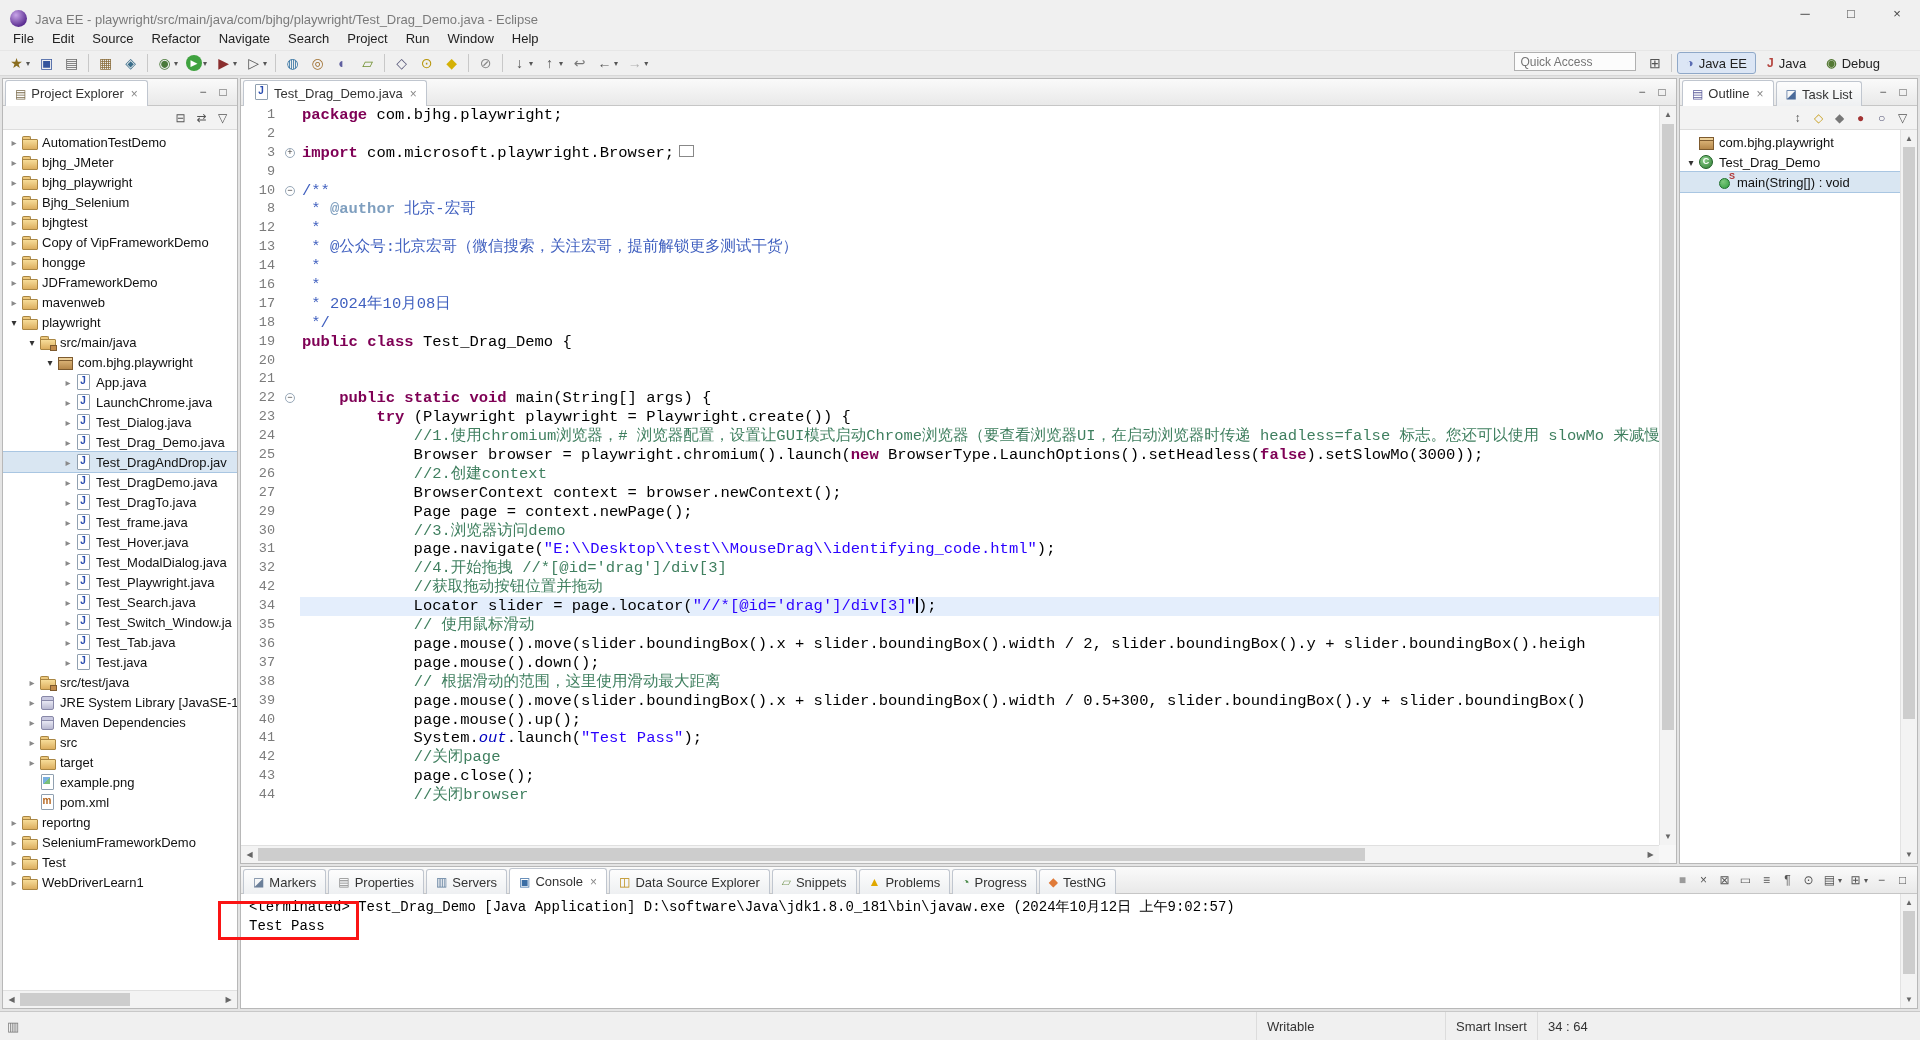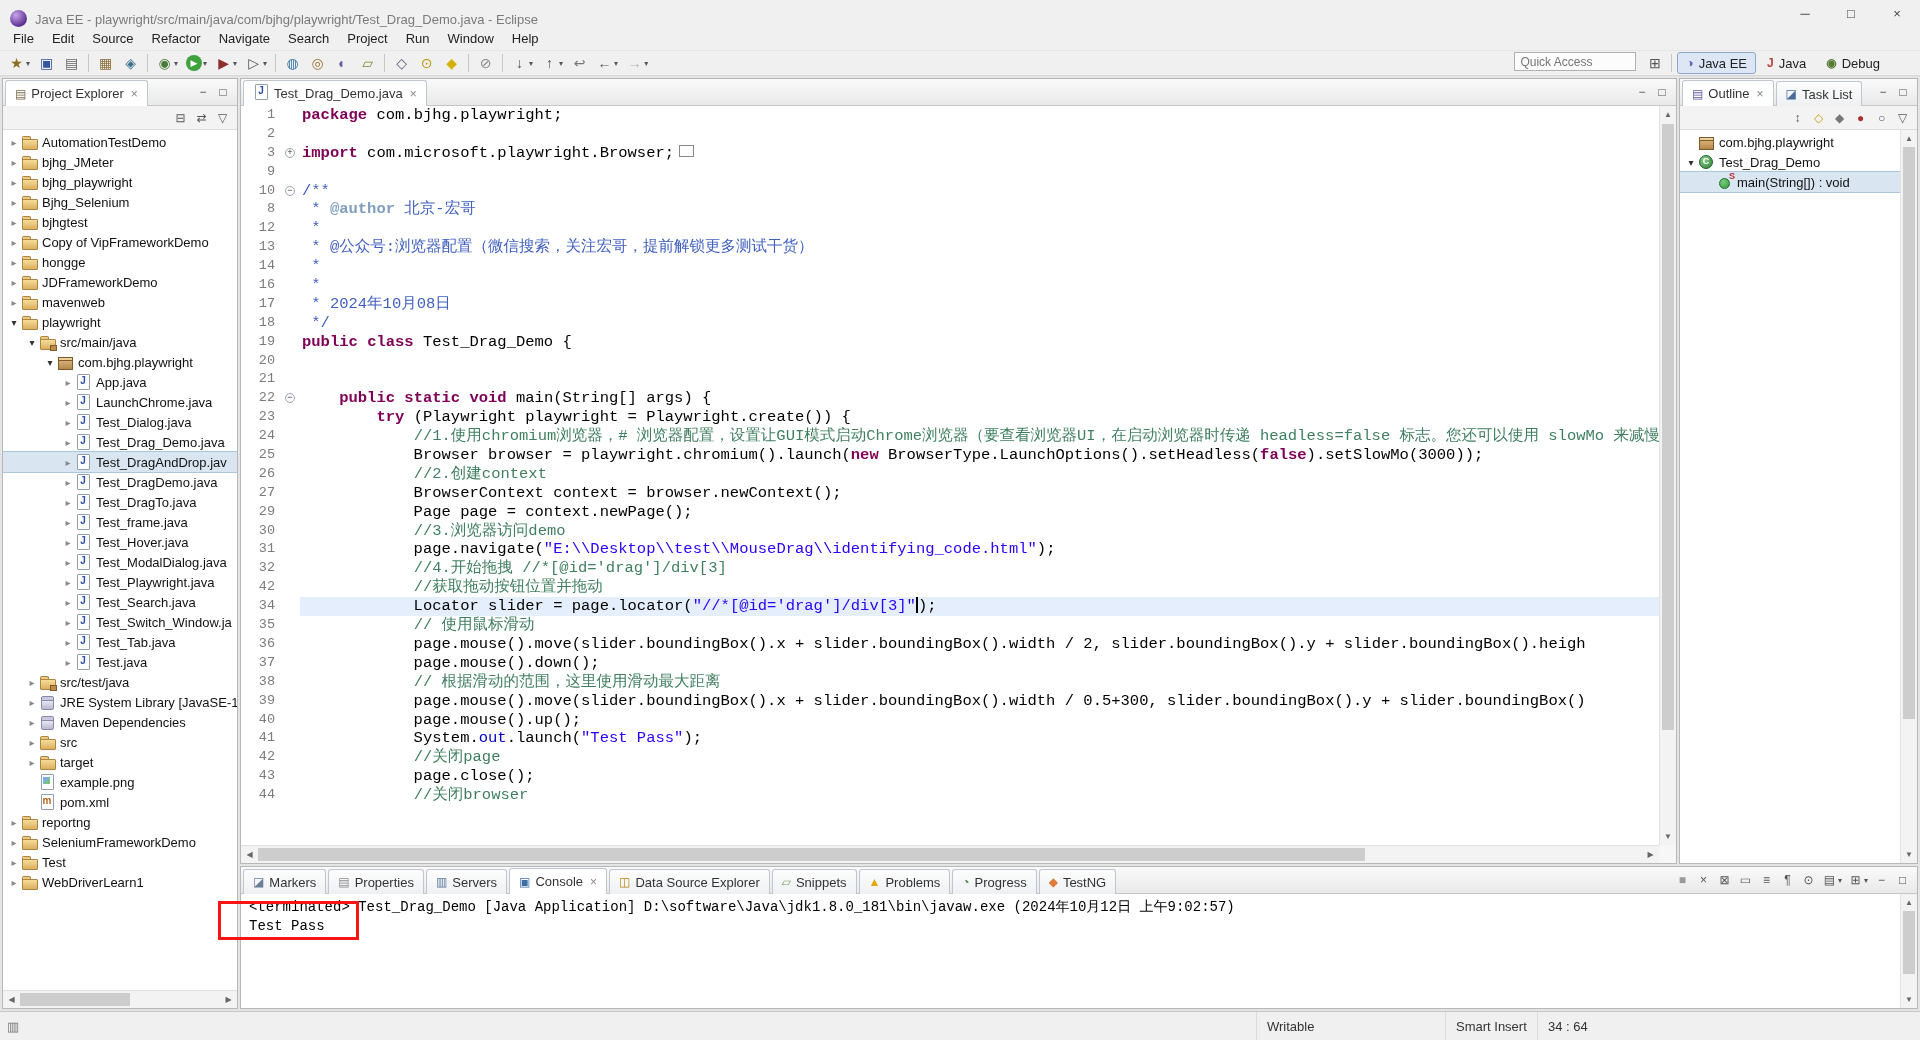--- a/index.html
+++ b/index.html
@@ -110,21 +110,21 @@
   .fold{width:17px;flex:none;position:relative}
   .fc{position:absolute;left:2px;top:4px;width:10px;height:10px;border:1px solid #98a8b8;border-radius:50%;
     font:9px/9px "Liberation Mono",monospace;text-align:center;color:#333;background:#fff}
   .ctext{flex:1;white-space:pre;overflow:hidden;padding-left:2px;
     font:15.5px/18.9px "Liberation Mono",monospace;color:#000}
   .sk{color:#7f0055;font-weight:bold}
   .ss{color:#2a00ff}
   .sc{color:#3f7f5f}
   .sj{color:#3f5fbf}
   .st{color:#7f9fbf;font-weight:bold}
-  .sf{color:#0000c0;}
+  .sf{color:#0000c0;font-style:italic}
   .sp{color:#000}
   .caret{display:inline-block;width:2px;height:16px;background:#000;vertical-align:-3px}
   .foldbox{display:inline-block;width:15px;height:12px;border:1px solid #888;margin-left:5px}
 
   
   .vscroll{position:absolute;width:17px;background:#f3f3f3;border-left:1px solid #e2e2e2}
   .editor .vscroll{top:0;right:0;bottom:0}
   .rightp .vscroll{top:51px;right:0;bottom:0}
   .bottomp .vscroll{top:27px;right:0;bottom:0}
   .vs-arr{height:17px;display:flex;align-items:center;justify-content:center;font-size:8px;color:#666}
@@ -599,21 +599,21 @@
             <span class="ctext" data-name="code-text"><span class="sj"> * </span><span class="st">@author</span><span class="sj"> 北京-宏哥</span></span>
           </div>
           <div class="crow" data-name="code-line">
             <span class="ln" data-name="line-number">12</span>
             <span class="fold" data-name="fold-column"></span>
             <span class="ctext" data-name="code-text"><span class="sj"> *</span></span>
           </div>
           <div class="crow" data-name="code-line">
             <span class="ln" data-name="line-number">13</span>
             <span class="fold" data-name="fold-column"></span>
-            <span class="ctext" data-name="code-text"><span class="sj"> * @公众号:浏览器配置（微信搜索，关注宏哥，提前解锁更多测试干货）</span></span>
+            <span class="ctext" data-name="code-text"><span class="sj"> * @公众号:北京宏哥（微信搜索，关注宏哥，提前解锁更多测试干货）</span></span>
           </div>
           <div class="crow" data-name="code-line">
             <span class="ln" data-name="line-number">14</span>
             <span class="fold" data-name="fold-column"></span>
             <span class="ctext" data-name="code-text"><span class="sj"> *</span></span>
           </div>
           <div class="crow" data-name="code-line">
             <span class="ln" data-name="line-number">16</span>
             <span class="fold" data-name="fold-column"></span>
             <span class="ctext" data-name="code-text"><span class="sj"> *</span></span>

